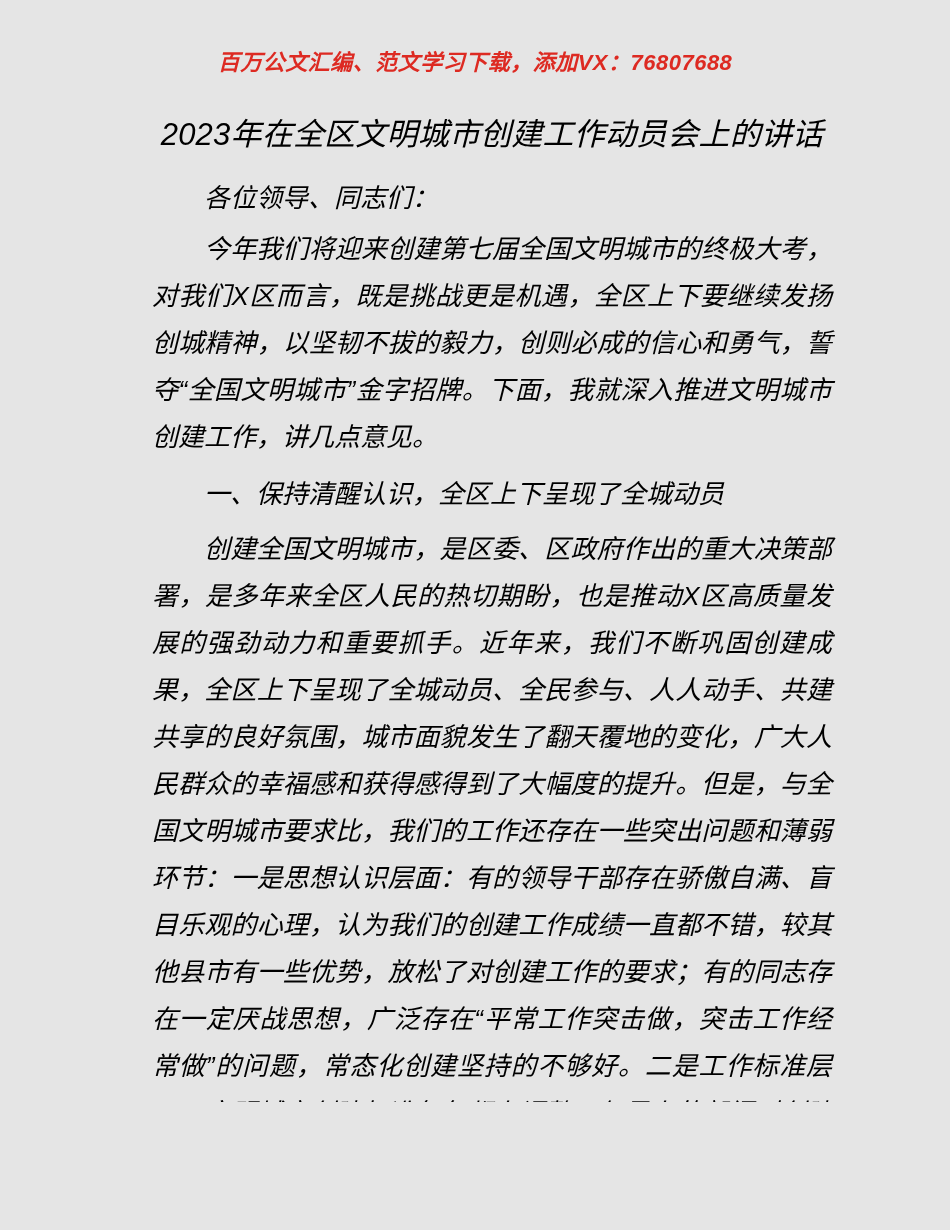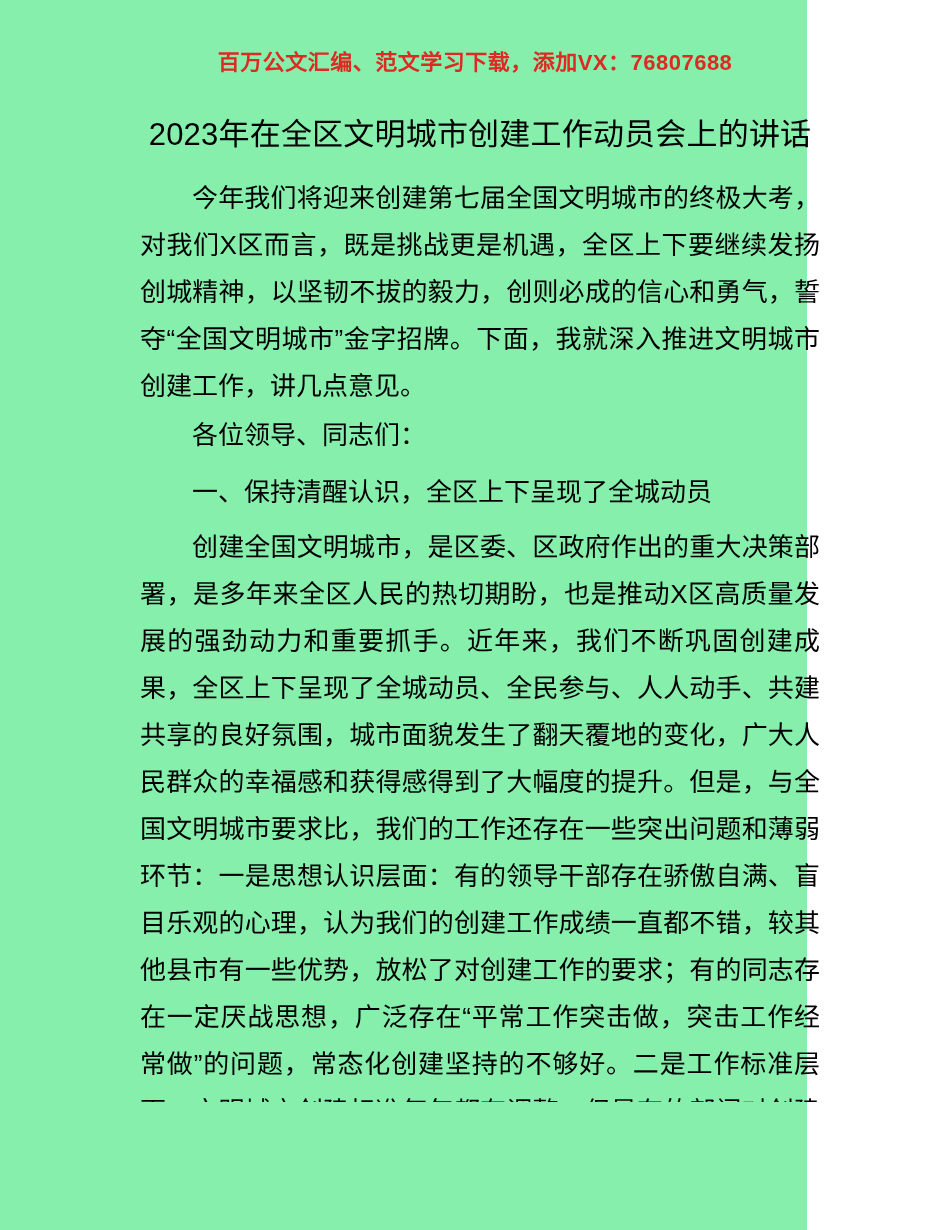--- a/index.html
+++ b/index.html
@@ -12,24 +12,25 @@
     width: 950px;
     height: 1230px;
     overflow: hidden;
     font-family: "Liberation Sans", "DejaVu Sans", sans-serif;
     color: #000000;
     -webkit-font-smoothing: antialiased;
   }
 
   .page {
     position: relative;
-    width: 807px;
+    width: 950px;
     height: 1230px;
-    background: #86efac;
+    background: #e5e5e5;
     box-sizing: border-box;
+    font-style: italic;
   }
 
   
   .promo-header {
     position: absolute;
     top: 44px;
     left: 0;
     width: 950px;
     text-align: center;
     font-size: 22px;
@@ -88,27 +89,27 @@
   }
 </style>
 </head>
 <body>
 
 <div class="page">
 
   <div class="promo-header">百万公文汇编、范文学习下载，添加VX：76807688</div>
 
   <div class="clip">
-    <div class="doc-body" style="top:0;">
+    <div class="doc-body" style="top:0;margin-left:12px;">
 
       <h1 class="doc-title">2023年在全区文明城市创建工作动员会上的讲话</h1>
 
+      <p class="para salutation">各位领导、同志们：</p>
+
       <p class="para">今年我们将迎来创建第七届全国文明城市的终极大考，对我们X区而言，既是挑战更是机遇，全区上下要继续发扬创城精神，以坚韧不拔的毅力，创则必成的信心和勇气，誓夺“全国文明城市”金字招牌。下面，我就深入推进文明城市创建工作，讲几点意见。</p>
-
-      <p class="para salutation">各位领导、同志们：</p>
 
       <p class="para heading">一、保持清醒认识，全区上下呈现了全城动员</p>
 
       <p class="para">创建全国文明城市，是区委、区政府作出的重大决策部署，是多年来全区人民的热切期盼，也是推动X区高质量发展的强劲动力和重要抓手。近年来，我们不断巩固创建成果，全区上下呈现了全城动员、全民参与、人人动手、共建共享的良好氛围，城市面貌发生了翻天覆地的变化，广大人民群众的幸福感和获得感得到了大幅度的提升。但是，与全国文明城市要求比，我们的工作还存在一些突出问题和薄弱环节：一是思想认识层面：有的领导干部存在骄傲自满、盲目乐观的心理，认为我们的创建工作成绩一直都不错，较其他县市有一些优势，放松了对创建工作的要求；有的同志存在一定厌战思想，广泛存在“平常工作突击做，突击工作经常做”的问题，常态化创建坚持的不够好。二是工作标准层面：文明城市创建标准每年都有调整，但是有的部门对创建工作新标准、新要求认识</p>
 
     </div>
   </div>
 
 </div>
 

